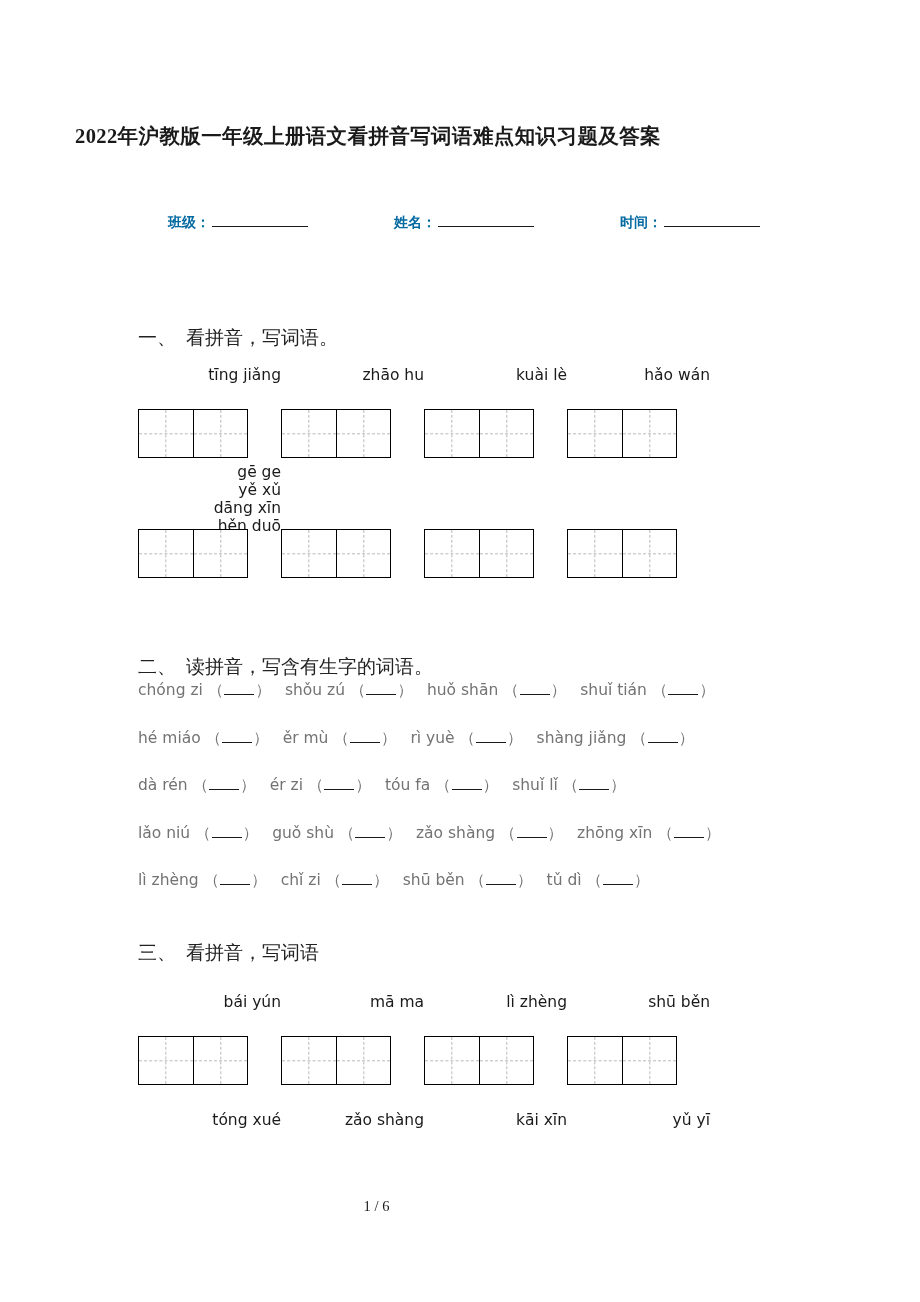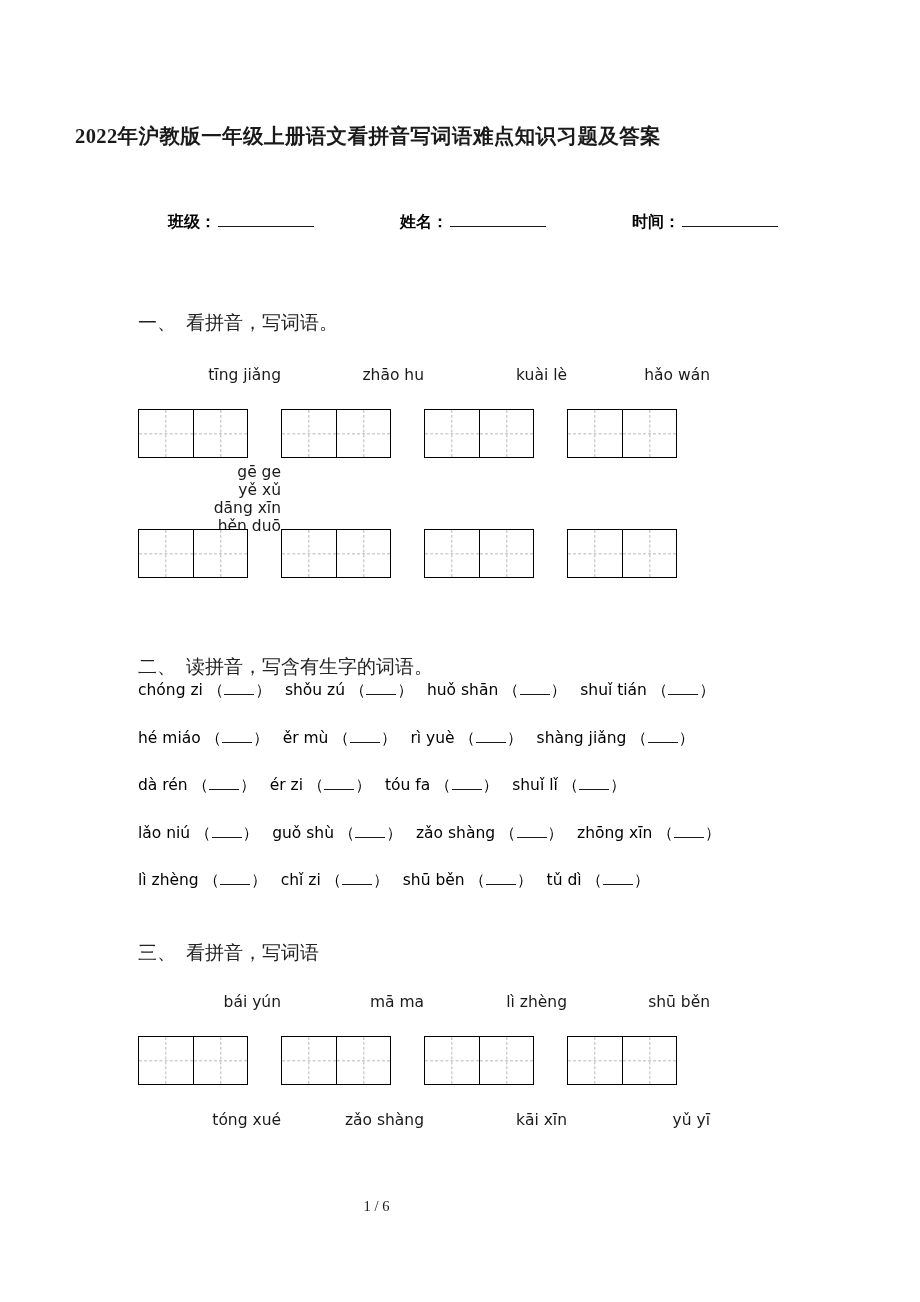--- a/index.html
+++ b/index.html
@@ -36,23 +36,23 @@
     white-space: nowrap;
   }
 
   
   .info-line {
     position: absolute;
     top: 212px;
     left: 168px;
     width: 620px;
     font-family: "Liberation Serif", "DejaVu Serif", serif;
-    font-size: 16px;
+    font-size: 14px;
     font-weight: 700;
-    color: #000000;
+    color: #0369a1;
     display: flex;
     white-space: nowrap;
   }
   .info-item { display: inline-flex; align-items: baseline; }
   .info-item .lbl { margin-right: 2px; }
   .info-item .blank {
     display: inline-block;
     width: 96px;
     border-bottom: 1.4px solid #1a1a1a;
     height: 14px;
@@ -133,21 +133,21 @@
     border-top: 1.4px dashed #b9b9b9;
     transform: translateY(-0.7px);
   }
 
   
   .fill-row {
     position: absolute;
     left: 138px;
     font-family: "DejaVu Sans", "Liberation Sans", sans-serif;
     font-size: 15.5px;
-    color: #000000;
+    color: #737373;
     white-space: nowrap;
     display: flex;
     align-items: center;
   }
   .fill-item {
     display: inline-flex;
     align-items: baseline;
     margin-right: 14px;
   }
   .fill-item.last { margin-right: 12px; }
@@ -190,21 +190,21 @@
       <span class="lbl">姓名：</span>
       <span class="blank"></span>
     </span>
     <span class="info-gap-2"></span>
     <span class="info-item">
       <span class="lbl">时间：</span>
       <span class="blank"></span>
     </span>
   </div>
 
-  <div class="sec-heading" style="top:310px;">
+  <div class="sec-heading" style="top:325px;">
     <span class="num">一、</span><span>看拼音，写词语。</span>
   </div>
 
   <div class="pinyin-row grid-pinyin" style="top:366px;">
     <span class="pinyin-word">tīng  jiǎng</span>
     <span class="pinyin-word">zhāo  hu</span>
     <span class="pinyin-word">kuài  lè</span>
     <span class="pinyin-word">hǎo  wán</span>
   </div>
 

